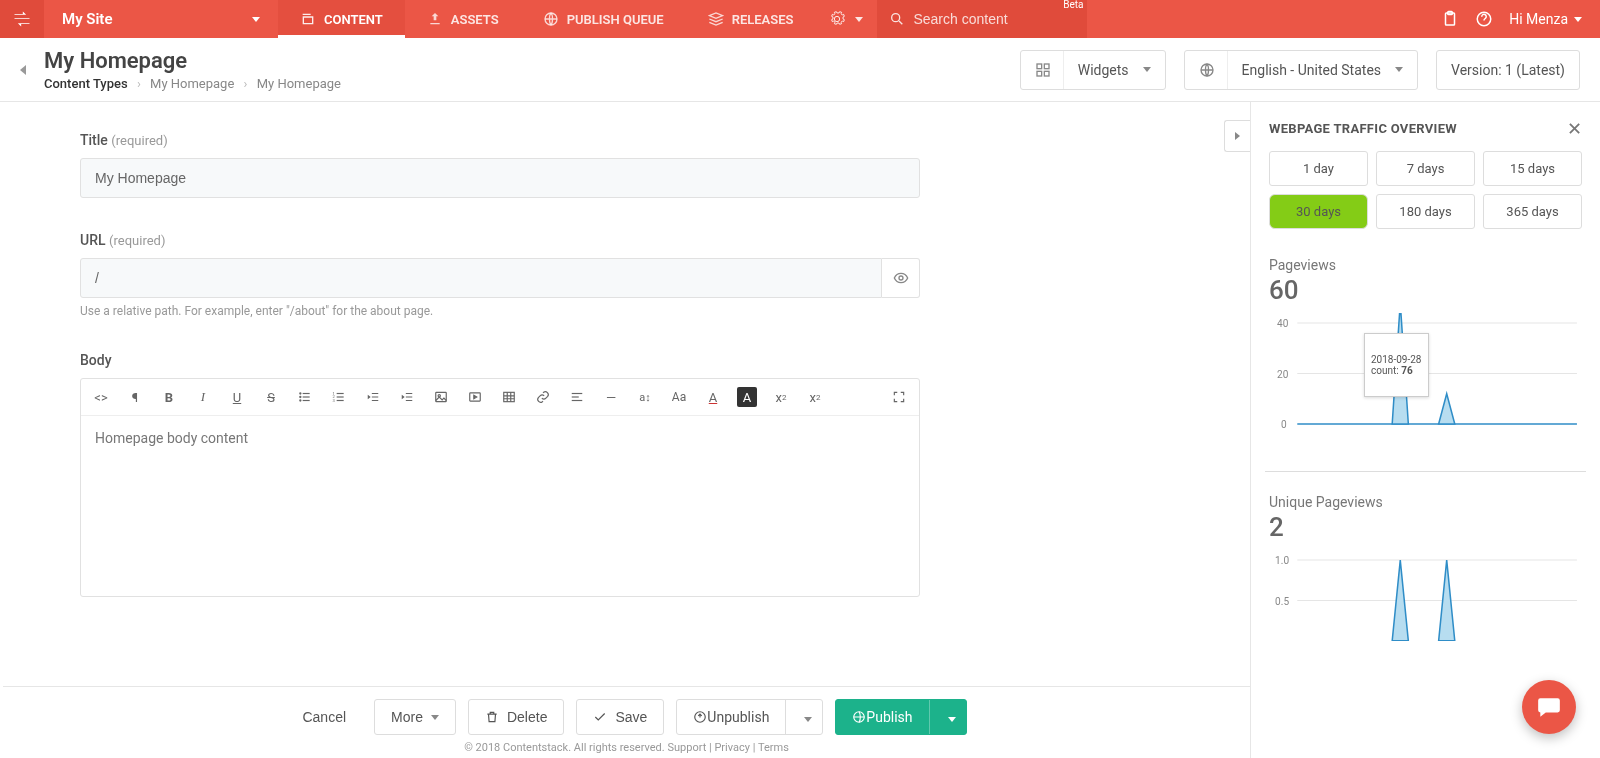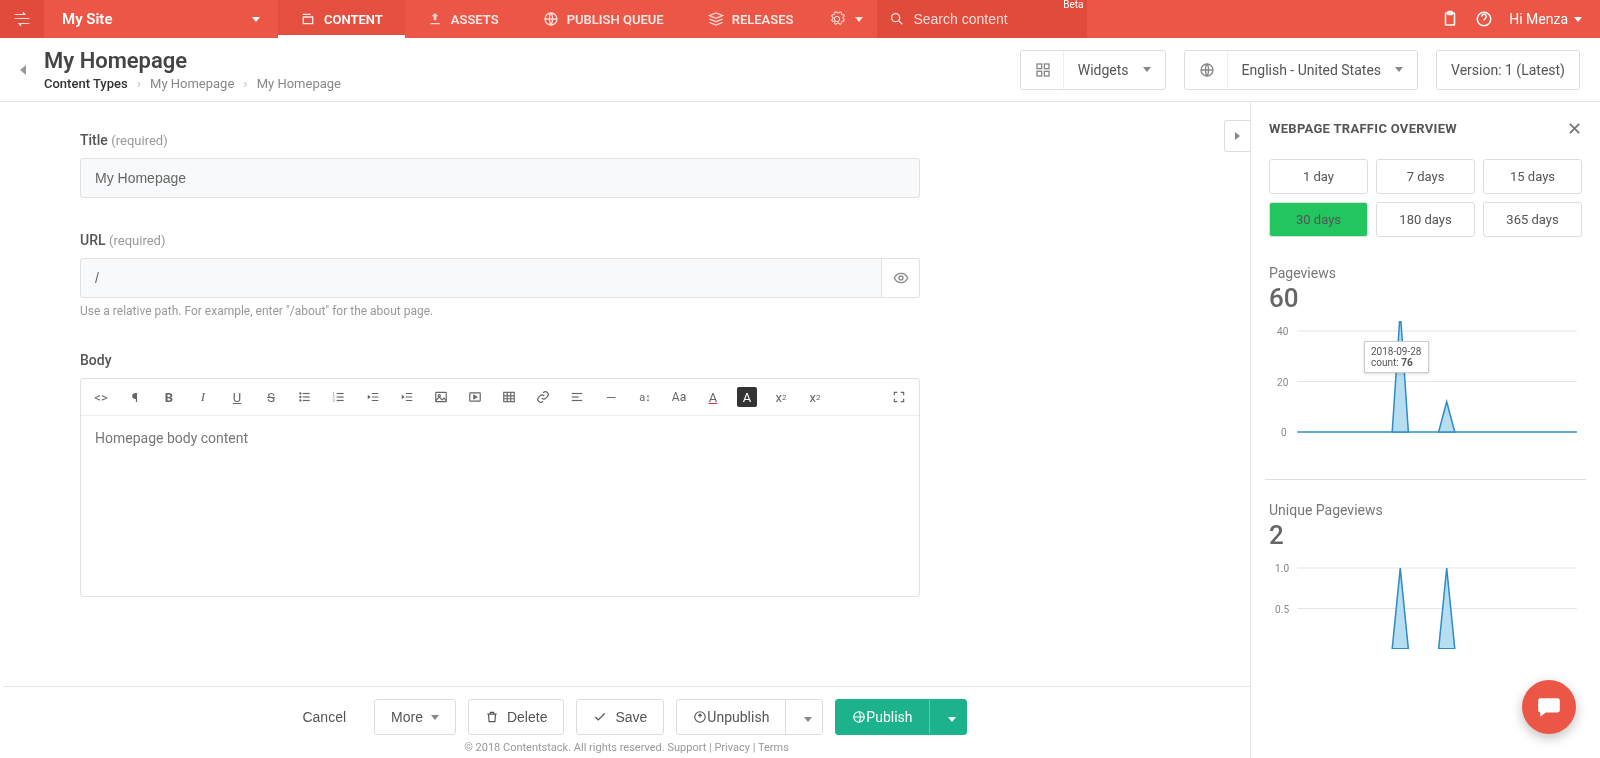--- a/index.html
+++ b/index.html
@@ -58,31 +58,31 @@
   .rte-toolbar .tool.underline { text-decoration: underline; }
   .rte-toolbar .tool.strike { text-decoration: line-through; }
   .rte-toolbar .expand { margin-left: auto; }
   .rte-body { padding: 14px; min-height: 180px; color: #777; font-size: 14px; }
   
   
   .collapse-tab { position: absolute; right: 0; top: 18px; border: 1px solid #ddd; border-right: none; background: #fff; width: 26px; height: 32px; display: flex; align-items: center; justify-content: center; color: #888; cursor: pointer; border-radius: 3px 0 0 3px; z-index: 5;}
   
   
   .sidebar { width: 350px; border-left: 1px solid #e6e6e6; padding: 16px 18px 18px; overflow-y: auto; position: relative; }
-  .sidebar-head { display: flex; justify-content: space-between; align-items: center; margin-bottom: 20px; }
+  .sidebar-head { display: flex; justify-content: space-between; align-items: center; margin-bottom: 12px; }
   .sidebar-head h3 { font-size: 13px; font-weight: 700; color: #555; letter-spacing: 0.3px; }
   .range-grid { display: grid; grid-template-columns: repeat(3, 1fr); gap: 8px; margin-bottom: 28px; }
   .range-btn { border: 1px solid #ddd; border-radius: 3px; padding: 9px 0; font-size: 13px; color: #555; text-align: center; cursor: pointer; background: #fff; }
-  .range-btn.active { background: #22c55e; }
+  .range-btn.active { background: #84cc16; border-radius: 6px; }
   
   .metric-title { font-size: 14px; color: #777; margin-bottom: 2px; }
   .metric-value { font-size: 26px; font-weight: 500; color: #666; margin-bottom: 8px; }
   .chart-wrap { position: relative; margin-bottom: 24px; }
   .chart-wrap svg { width: 100%; height: auto; }
-  .chart-tip { position: absolute; background: #fff; border: 1px solid #ccc; padding: 4px 6px; font-size: 10px; color: #555; box-shadow: 0 1px 3px rgba(0,0,0,0.15); white-space: nowrap; }
+  .chart-tip { position: absolute; background: #fff; border: 1px solid #ccc; padding: 20px 6px; font-size: 10px; color: #555; box-shadow: 0 1px 3px rgba(0,0,0,0.15); white-space: nowrap; }
   .divider { border-top: 1px solid #ddd; margin: 18px -4px 22px; }
   
   
   .footer-bar { position: fixed; left: 3px; right: 350px; bottom: 0; border-top: 1px solid #e6e6e6; background: #fff; padding: 12px 12px 4px; }
   .footer-actions { display: flex; justify-content: center; gap: 12px; align-items: center; }
   .btn { border: 1px solid #ddd; background: #fff; border-radius: 3px; padding: 9px 16px; font-size: 14px; color: #555; cursor: pointer; display: inline-flex; align-items: center; gap: 8px; }
   .btn.link { border: none; background: transparent; }
   .btn.split { padding: 0; }
   .btn.split .main-part { padding: 9px 16px; border-right: 1px solid #ddd; display:flex; align-items:center; gap:0; }
   .btn.split .caret-part { padding: 9px 10px; }

